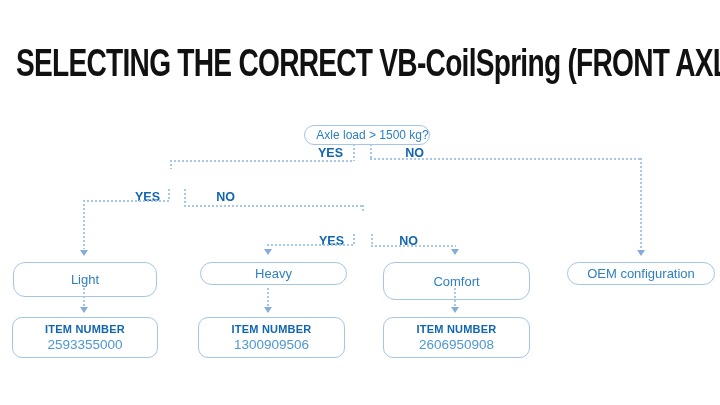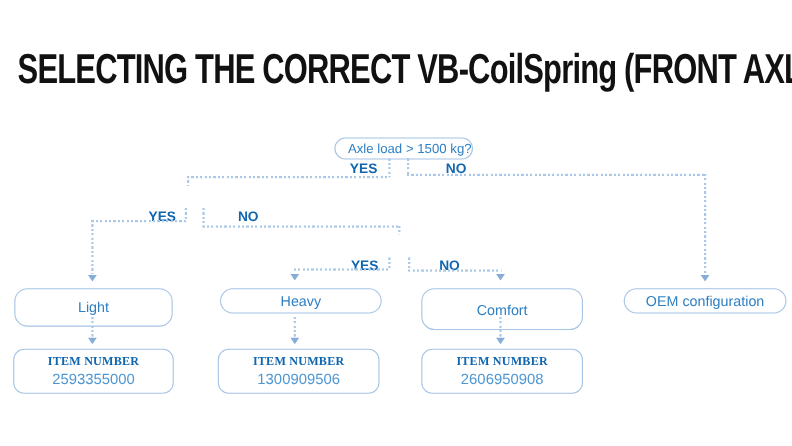--- a/index.html
+++ b/index.html
@@ -13,21 +13,21 @@
   .title{position:absolute;left:16px;top:44px;white-space:nowrap;
     font-size:38px;font-weight:800;color:var(--title-text);letter-spacing:-1px;
     transform:scaleX(0.74);transform-origin:left top;line-height:1;}
   .pill{position:absolute;box-sizing:border-box;border:1.5px solid var(--box-border);
     border-radius:11px;background:#fff;display:flex;align-items:center;justify-content:center;
     font-size:12px;color:var(--box-text);white-space:nowrap;}
   .leaf{border-radius:12px;font-size:13px;}
   .itembox{position:absolute;box-sizing:border-box;border:1.5px solid var(--box-border);
     border-radius:10px;background:#fff;display:flex;flex-direction:column;
     align-items:center;justify-content:center;gap:2px;}
-  .item-label{font-size:11px;font-weight:bold;color:var(--label-text);letter-spacing:.2px;font-family:Liberation Serif, serif;}
+  .item-label{font-size:11px;font-weight:bold;color:var(--label-text);letter-spacing:.2px;}
   .item-num{font-size:13.5px;color:var(--item-number-value);}
   .yn{position:absolute;width:40px;text-align:right;font-size:12.5px;font-weight:bold;
     color:var(--label-text);line-height:1;}
   .hline{position:absolute;height:2px;
     background:repeating-linear-gradient(to right,var(--line) 0 2px,transparent 2px 4px);}
   .vline{position:absolute;width:2px;
     background:repeating-linear-gradient(to bottom,var(--line) 0 2px,transparent 2px 4px);}
   .arrow{position:absolute;width:0;height:0;border-left:4.5px solid transparent;
     border-right:4.5px solid transparent;border-top:6.5px solid var(--arrow);}
 </style>

